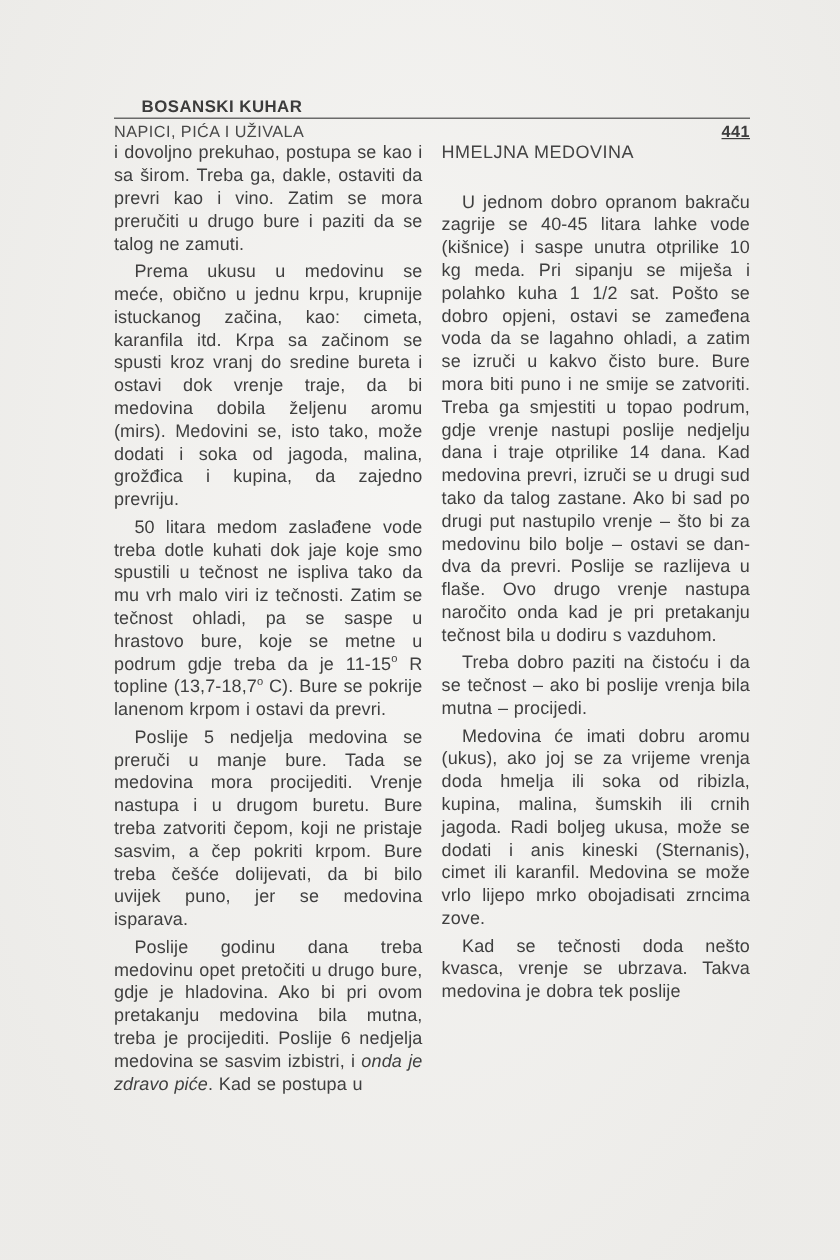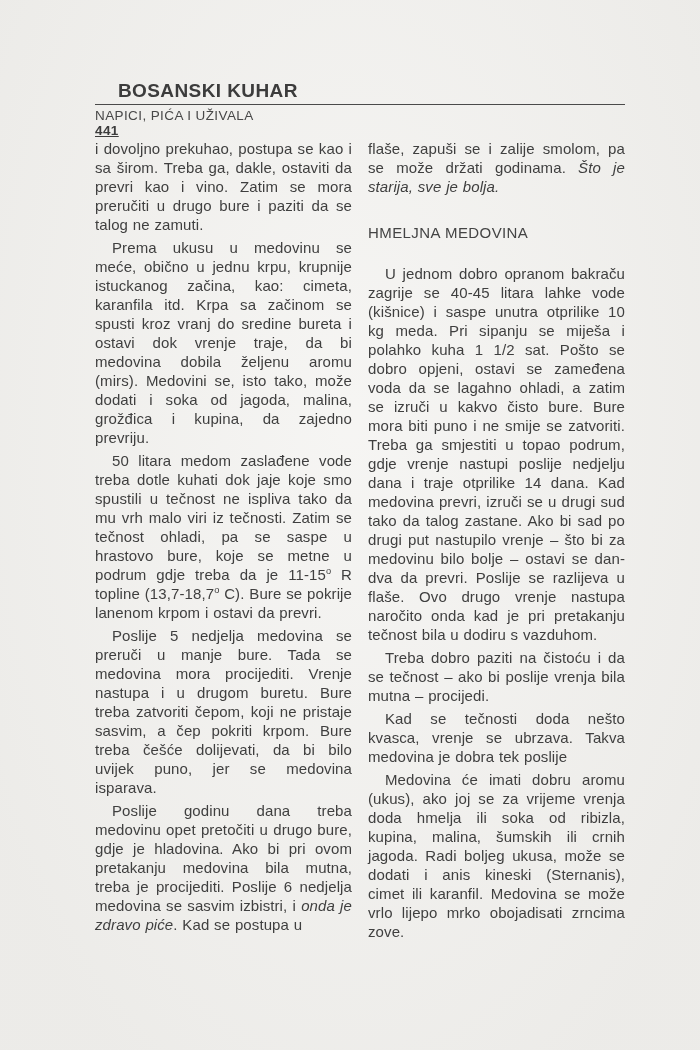--- a/index.html
+++ b/index.html
@@ -22,40 +22,39 @@
     overflow:hidden;
     color:var(--ink);
   }
   .content{
     position:absolute;
     left:95px;top:80px;
     width:530px;
   }
   
   .header-row1{
-    font-size:19px;
+    font-size:14px;
     font-weight:bold;
     letter-spacing:.4px;
     color:#3c3c3c;
     padding-bottom:2px;
     padding-left:23px;
   }
   .hrule{
     height:0;
     border-bottom:1.6px solid var(--rule);
     margin:0 0 3px 0;
   }
   .header-row2{
     display:flex;
     justify-content:space-between;
     align-items:baseline;
     font-size:13.5px;
     letter-spacing:.4px;
     color:#484848;
-    flex-direction:column;
   }
   .page-number{
     font-weight:bold;
     color:#3c3c3c;
     text-decoration:underline;
   }
   
   .columns{
     display:flex;
     gap:16px;
@@ -109,23 +108,22 @@
 
     <main class="columns">
       <div class="column" id="col-left">
           <p class="para"><span>i dovoljno prekuhao, postupa se kao i sa širom. Treba ga, dakle, ostaviti da prevri kao i vino. Zatim se mora preručiti u drugo bure i paziti da se talog ne zamuti.</span></p>
           <p class="para indent"><span>Prema ukusu u medovinu se meće, obično u jednu krpu, krupnije istuckanog začina, kao: cimeta, karanfila itd. Krpa sa začinom se spusti kroz vranj do sredine bureta i ostavi dok vrenje traje, da bi medovina dobila željenu aromu (mirs). Medovini se, isto tako, može dodati i soka od jagoda, malina, grožđica i kupina, da zajedno prevriju.</span></p>
           <p class="para indent"><span>50 litara medom zaslađene vode treba dotle kuhati dok jaje koje smo spustili u tečnost ne ispliva tako da mu vrh malo viri iz tečnosti. Zatim se tečnost ohladi, pa se saspe u hrastovo bure, koje se metne u podrum gdje treba da je 11-15</span><sup>o</sup><span> R topline (13,7-18,7</span><sup>o</sup><span> C). Bure se pokrije lanenom krpom i ostavi da prevri.</span></p>
           <p class="para indent"><span>Poslije 5 nedjelja medovina se preruči u manje bure. Tada se medovina mora procijediti. Vrenje nastupa i u drugom buretu. Bure treba zatvoriti čepom, koji ne pristaje sasvim, a čep pokriti krpom. Bure treba češće dolijevati, da bi bilo uvijek puno, jer se medovina isparava.</span></p>
           <p class="para indent"><span>Poslije godinu dana treba medovinu opet pretočiti u drugo bure, gdje je hladovina. Ako bi pri ovom pretakanju medovina bila mutna, treba je procijediti. Poslije 6 nedjelja medovina se sasvim izbistri, i </span><span class="it">onda je zdravo piće</span><span>. Kad se postupa u</span></p>
         </div>
       <div class="column" id="col-right">
-          <p class="para"><span>flaše, zapuši se i zalije smolom, pa se može držati godinama. </span><span class="it">Što je starija, sve je bolja.</span></p>
           <h2 class="col-heading">HMELJNA MEDOVINA</h2>
           <p class="para indent"><span>U jednom dobro opranom bakraču zagrije se 40-45 litara lahke vode (kišnice) i saspe unutra otprilike 10 kg meda. Pri sipanju se miješa i polahko kuha 1 1/2 sat. Pošto se dobro opjeni, ostavi se zameđena voda da se lagahno ohladi, a zatim se izruči u kakvo čisto bure. Bure mora biti puno i ne smije se zatvoriti. Treba ga smjestiti u topao podrum, gdje vrenje nastupi poslije nedjelju dana i traje otprilike 14 dana. Kad medovina prevri, izruči se u drugi sud tako da talog zastane. Ako bi sad po drugi put nastupilo vrenje – što bi za medovinu bilo bolje – ostavi se dan-dva da prevri. Poslije se razlijeva u flaše. Ovo drugo vrenje nastupa naročito onda kad je pri pretakanju tečnost bila u dodiru s vazduhom.</span></p>
           <p class="para indent"><span>Treba dobro paziti na čistoću i da se tečnost – ako bi poslije vrenja bila mutna – procijedi.</span></p>
+          <p class="para indent"><span>Medovina će imati dobru aromu (ukus), ako joj se za vrijeme vrenja doda hmelja ili soka od ribizla, kupina, malina, šumskih ili crnih jagoda. Radi boljeg ukusa, može se dodati i anis kineski (Sternanis), cimet ili karanfil. Medovina se može vrlo lijepo mrko obojadisati zrncima zove.</span></p>
           <p class="para indent"><span>Kad se tečnosti doda nešto kvasca, vrenje se ubrzava. Takva medovina je dobra tek poslije</span></p>
-          <p class="para indent"><span>Medovina će imati dobru aromu (ukus), ako joj se za vrijeme vrenja doda hmelja ili soka od ribizla, kupina, malina, šumskih ili crnih jagoda. Radi boljeg ukusa, može se dodati i anis kineski (Sternanis), cimet ili karanfil. Medovina se može vrlo lijepo mrko obojadisati zrncima zove.</span></p>
         </div>
     </main>
 
   </div>
 </div>
 
 </body></html>

